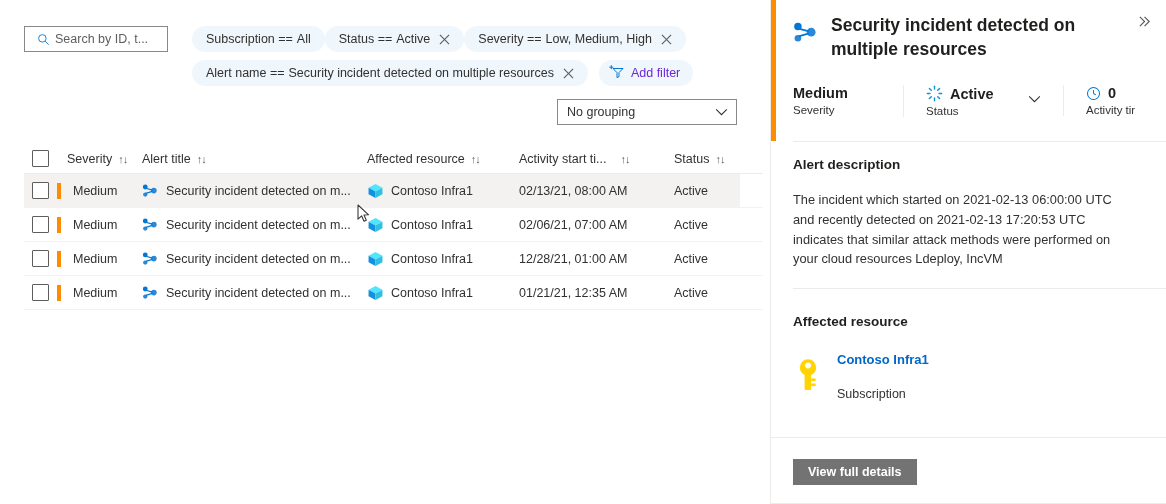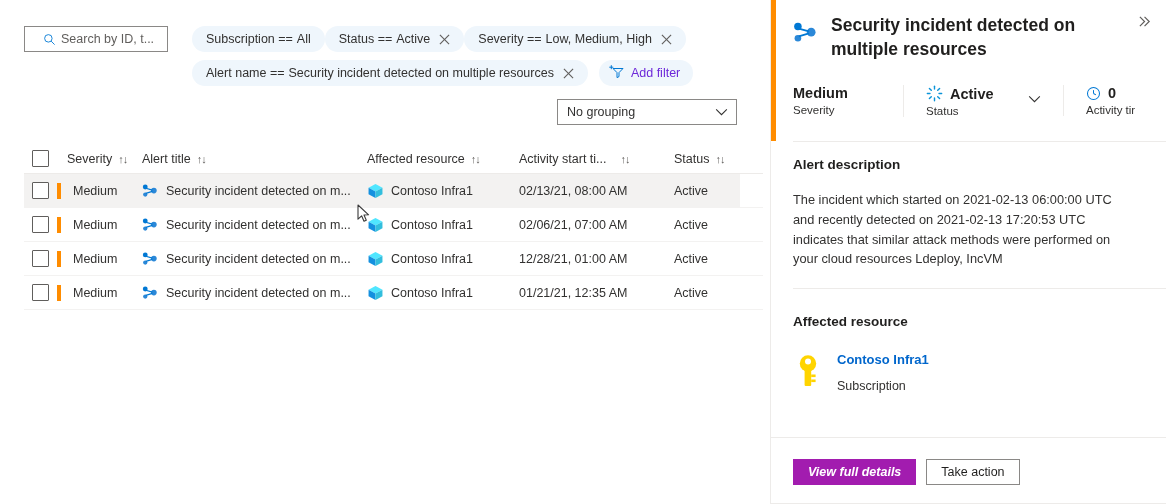--- a/index.html
+++ b/index.html
@@ -18,21 +18,21 @@
     width: 770px; height: 504px; position: relative;
     background: #fff; flex: 0 0 770px;
   }
 
   .filter-area { position: relative; }
 
   .search-box {
     position: absolute; left: 24px; top: 26px;
     width: 144px; height: 26px;
     border: 1px solid #8a8886; background: #fff;
-    display: flex; align-items: center; padding: 0 18px;
+    display: flex; align-items: center; padding: 0 12px;
     font-size: 12.5px; color: #605e5c;
   }
   .search-box .mag { margin-right: 5px; display: flex; align-items: center; }
   .search-ph { color: #605e5c; font-size: 12.5px; white-space: nowrap; }
 
   .pill-row-1 { position: absolute; left: 192px; top: 26px; display: flex; }
   .pill-row-2 { position: absolute; left: 192px; top: 60px; display: flex; gap: 11px; }
 
   .pill {
     background: #eff6fc; border-radius: 13px; height: 26px;
@@ -142,30 +142,30 @@
   .alert-desc-body {
     position: absolute; left: 22px; top: 190px; width: 328px;
     font-size: 12.8px; color: #323130; line-height: 1.55;
   }
   .sep1 { top: 288px; }
   .affected-title { position: absolute; left: 22px; top: 314px; }
 
   .resource { position: absolute; left: 22px; top: 352px; display: flex; align-items: center; }
   .resource .rico { margin-right: 14px; }
   .res-name { font-size: 13px; color: #0066cc; font-weight: 600; cursor: pointer; }
-  .res-type { font-size: 12.5px; color: #323130; margin-top: 12px; }
+  .res-type { font-size: 12.5px; color: #323130; margin-top: 20px; }
 
   .sep2 { top: 437px; left: 0; }
   .actions { position: absolute; left: 22px; top: 459px; display: flex; gap: 10px; }
   .btn {
     height: 26px; padding: 0 14px; font-size: 12.5px; font-weight: 600;
     display: flex; align-items: center; justify-content: center; cursor: pointer;
     border: 1px solid transparent; white-space: nowrap;
   }
-  .btn-primary { background: #a21caf; color: #fff; font-style: italic; }
+  .btn-primary { background: #737373; color: #fff; }
   .btn-secondary { background: #fff; color: #201f1e; border: 1px solid #8a8886; font-weight: 400; }
   .botline { position: absolute; left: 0; right: 0; bottom: 0; height: 1px; background: #edebe9; }
 </style>
 </head>
 <body>
 
 <div class="app">
 
   <div class="main">
 
@@ -524,18 +524,17 @@
       <div>
         <div class="res-name">Contoso Infra1</div>
         <div class="res-type">Subscription</div>
       </div>
     </div>
 
     <div class="divider sep2"></div>
 
     <div class="actions">
       <div class="btn btn-primary">View full details</div>
-      <div class="btn btn-secondary">Take action</div>
     </div>
 
     <div class="botline"></div>
   </div>
 </div>
 
 </body></html>

